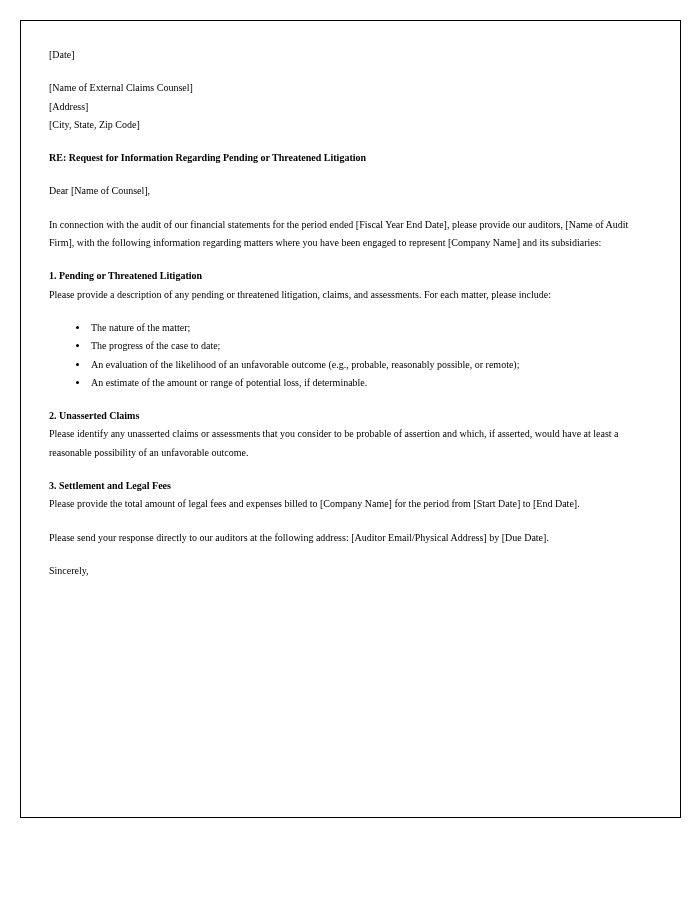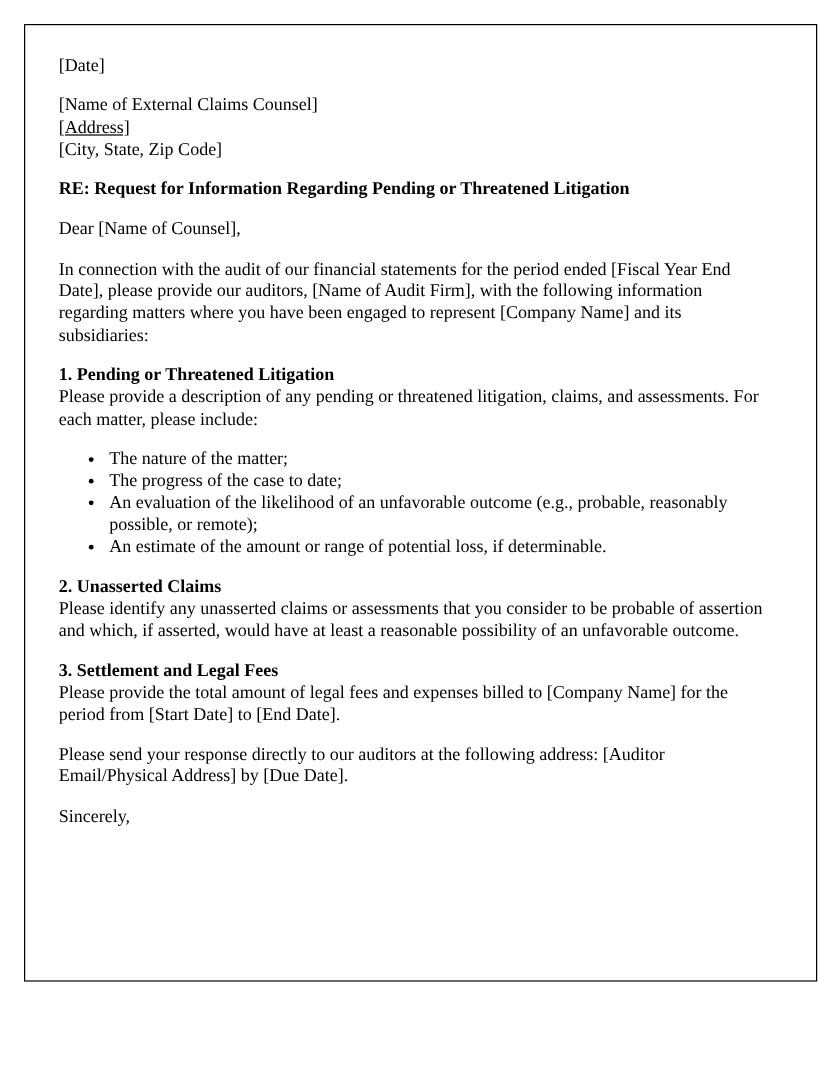--- a/index.html
+++ b/index.html
@@ -21,21 +21,21 @@
     top: 20px;
     width: 661px;
     height: 798px;
     border: 1px solid #000000;
     box-sizing: border-box;
     background: #ffffff;
     overflow: hidden;
   }
   .letter {
     padding: 25px 34px 18px 28px;
-    font-size: 15px;
+    font-size: 10px;
     line-height: 18.3px;
   }
   .letter p {
     margin: 0 0 15px 0;
   }
   .letter p.tight {
     margin: 0;
   }
   .letter .bold {
     font-weight: bold;
@@ -54,21 +54,21 @@
 </style>
 </head>
 <body>
 
 <div class="canvas">
   <div class="page-frame">
     <div class="letter">
         <p>[Date]</p>
         <p>
           <span style="display: block;">[Name of External Claims Counsel]</span>
-          <span style="display: block; text-decoration: underline;">[Address]</span>
+          <span style="display: block;">[Address]</span>
           <span style="display: block;">[City, State, Zip Code]</span>
         </p>
         <p class="bold">RE: Request for Information Regarding Pending or Threatened Litigation</p>
         <p>Dear [Name of Counsel],</p>
         <p>In connection with the audit of our financial statements for the period ended [Fiscal Year End Date], please provide our auditors, [Name of Audit Firm], with the following information regarding matters where you have been engaged to represent [Company Name] and its subsidiaries:</p>
         <p class="bold tight">1. Pending or Threatened Litigation</p>
         <p class="section-body">Please provide a description of any pending or threatened litigation, claims, and assessments. For each matter, please include:</p>
         <ul>
           <li>The nature of the matter;</li>
           <li>The progress of the case to date;</li>

